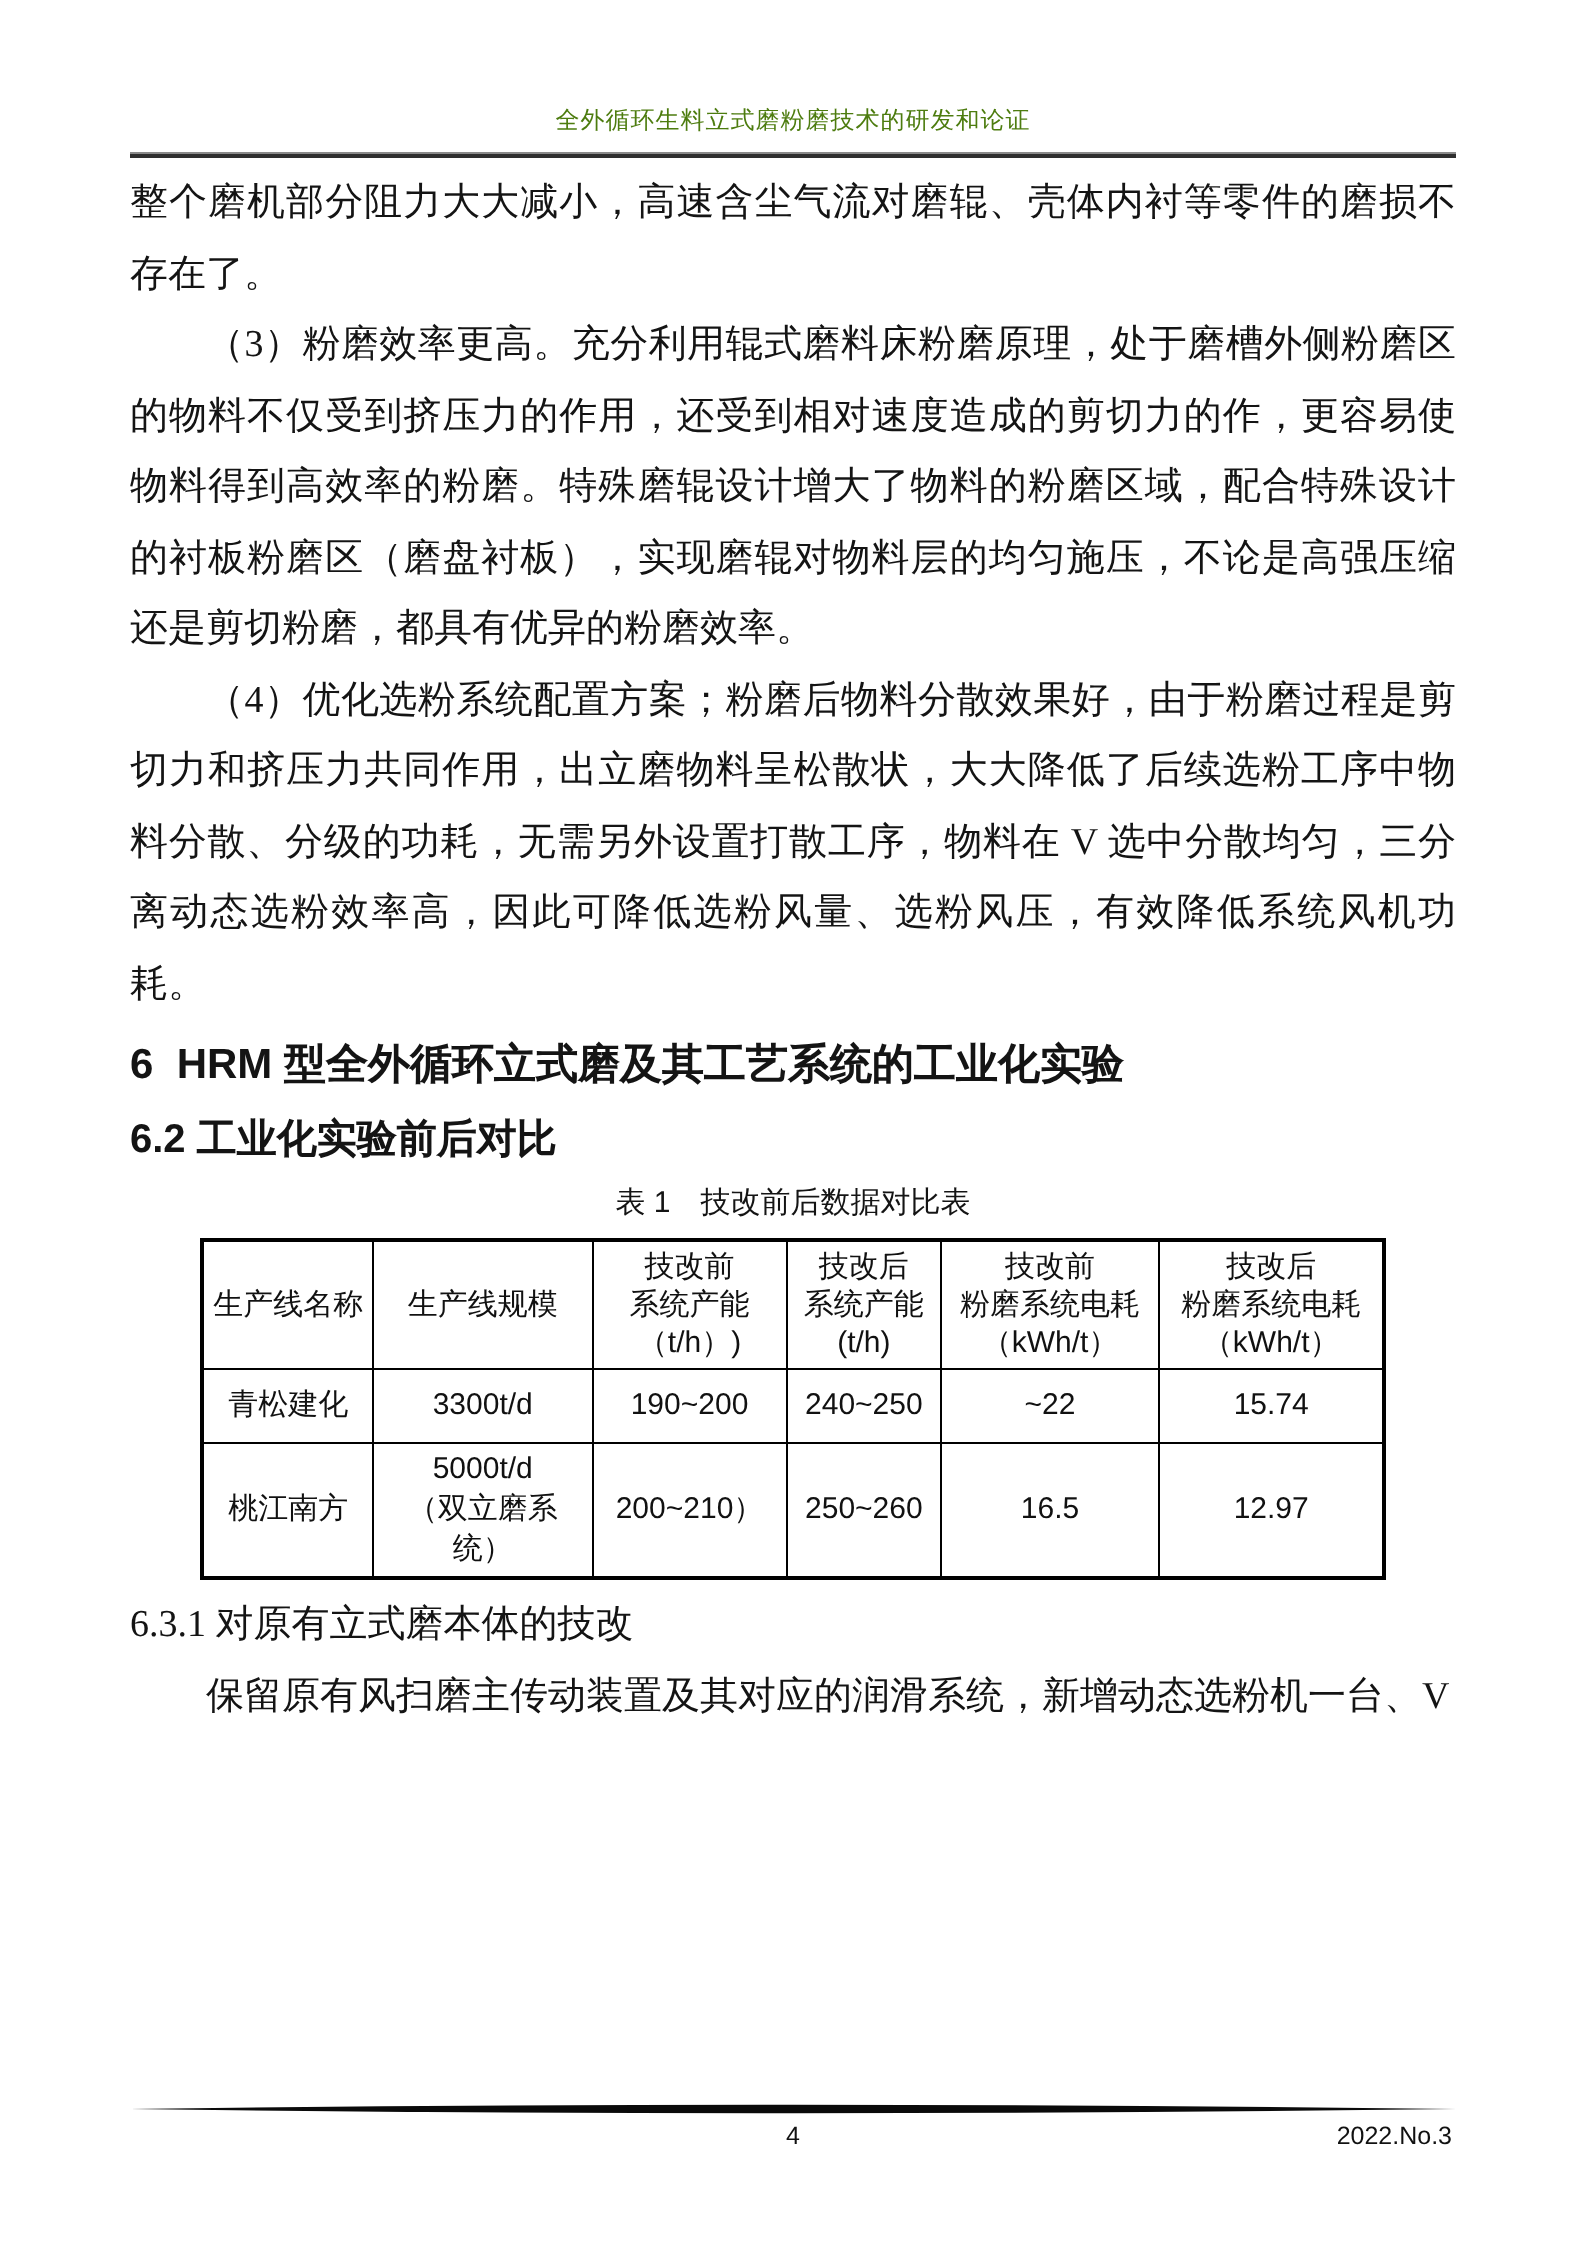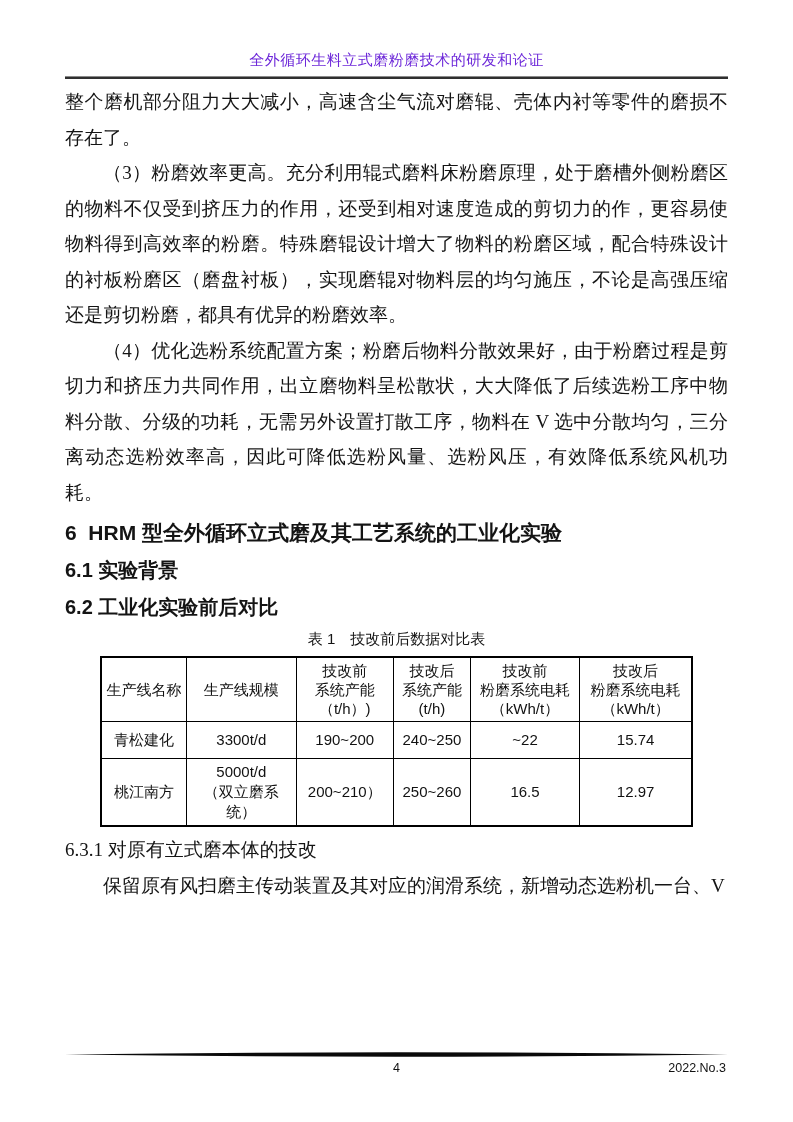--- a/index.html
+++ b/index.html
@@ -10,21 +10,21 @@
     background:#ffffff;
     color:#141414;
     font-family:"Liberation Serif","DejaVu Serif",serif;
     overflow:hidden;
     box-sizing:border-box;
   }
   .content{padding:0 65px;}
   
   .runhead{padding-top:50px;text-align:center;}
   .runhead-title{
-    font-size:15px;line-height:20px;color:#6d28d9;
+    font-size:12px;line-height:20px;color:#4d7c0f;
     letter-spacing:0.5px;
   }
   .runhead-rule{
     margin-top:6px;height:0;
     border-top:1px solid #8a8a8a;
     border-bottom:2px solid #2f2f2f;
   }
   
   .para{
     font-size:19px;line-height:35.5px;
@@ -96,21 +96,20 @@
     </div>
 
     <p class="para no-indent first">整个磨机部分阻力大大减小，高速含尘气流对磨辊、壳体内衬等零件的磨损不存在了。</p>
 
     <p class="para">（3）粉磨效率更高。充分利用辊式磨料床粉磨原理，处于磨槽外侧粉磨区的物料不仅受到挤压力的作用，还受到相对速度造成的剪切力的作，更容易使物料得到高效率的粉磨。特殊磨辊设计增大了物料的粉磨区域，配合特殊设计的衬板粉磨区（磨盘衬板），实现磨辊对物料层的均匀施压，不论是高强压缩还是剪切粉磨，都具有优异的粉磨效率。</p>
 
     <p class="para">（4）优化选粉系统配置方案；粉磨后物料分散效果好，由于粉磨过程是剪切力和挤压力共同作用，出立磨物料呈松散状，大大降低了后续选粉工序中物料分散、分级的功耗，无需另外设置打散工序，物料在 V 选中分散均匀，三分离动态选粉效率高，因此可降低选粉风量、选粉风压，有效降低系统风机功耗。</p>
 
     <h2 class="h-sec">6  HRM 型全外循环立式磨及其工艺系统的工业化实验</h2>
 
-    <h3 class="h-sub">6.1 实验背景</h3>
 
 
     <h3 class="h-sub">6.2 工业化实验前后对比</h3>
 
     <div class="tbl-caption">表 1　技改前后数据对比表</div>
 
     <table class="cmp">
       <colgroup>
           <col style="width: 14.5%;">
           <col style="width: 18.5%;">

